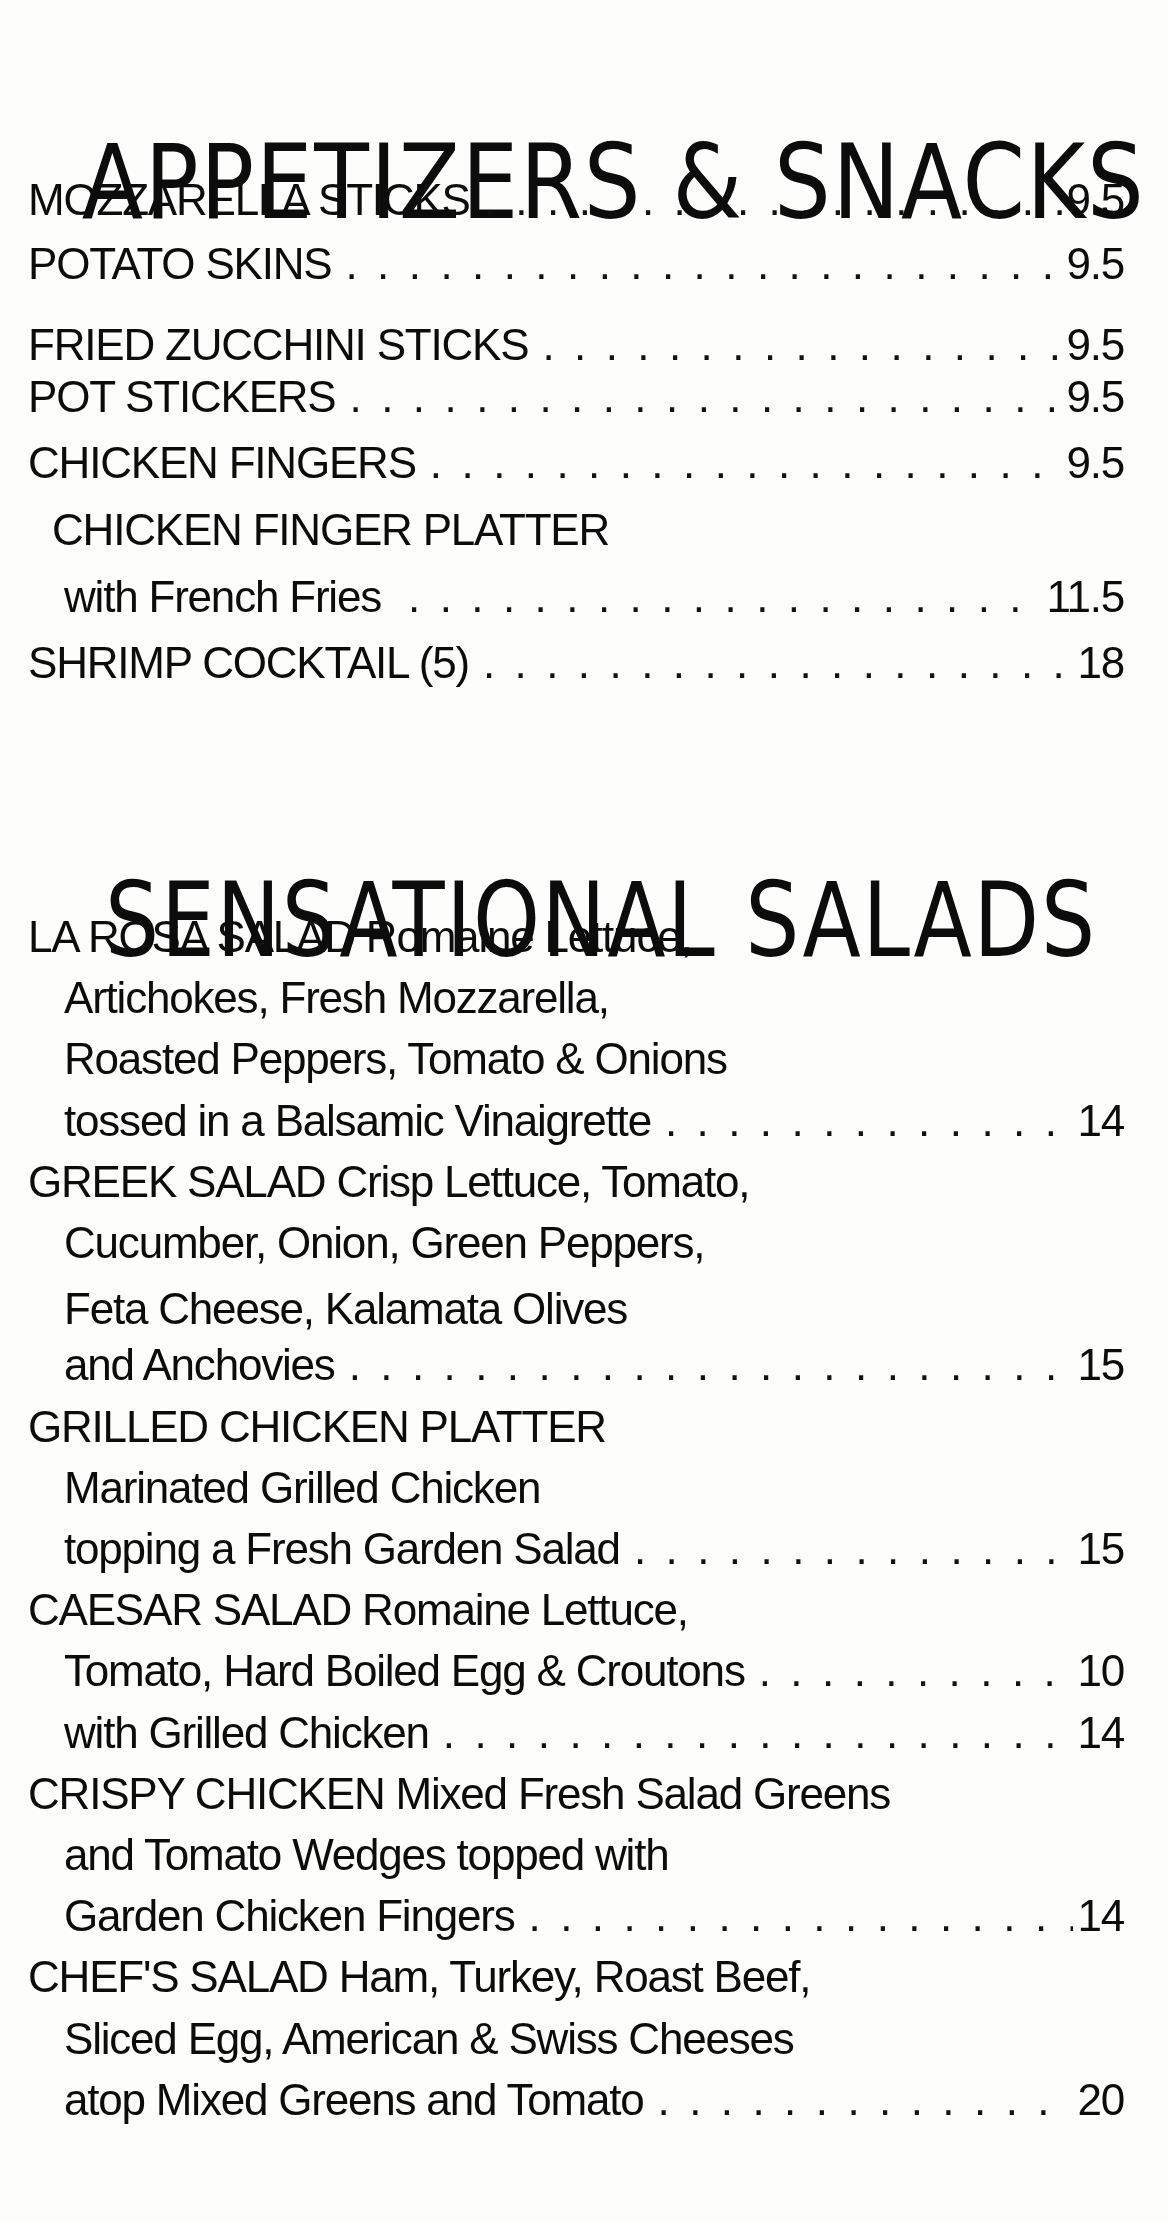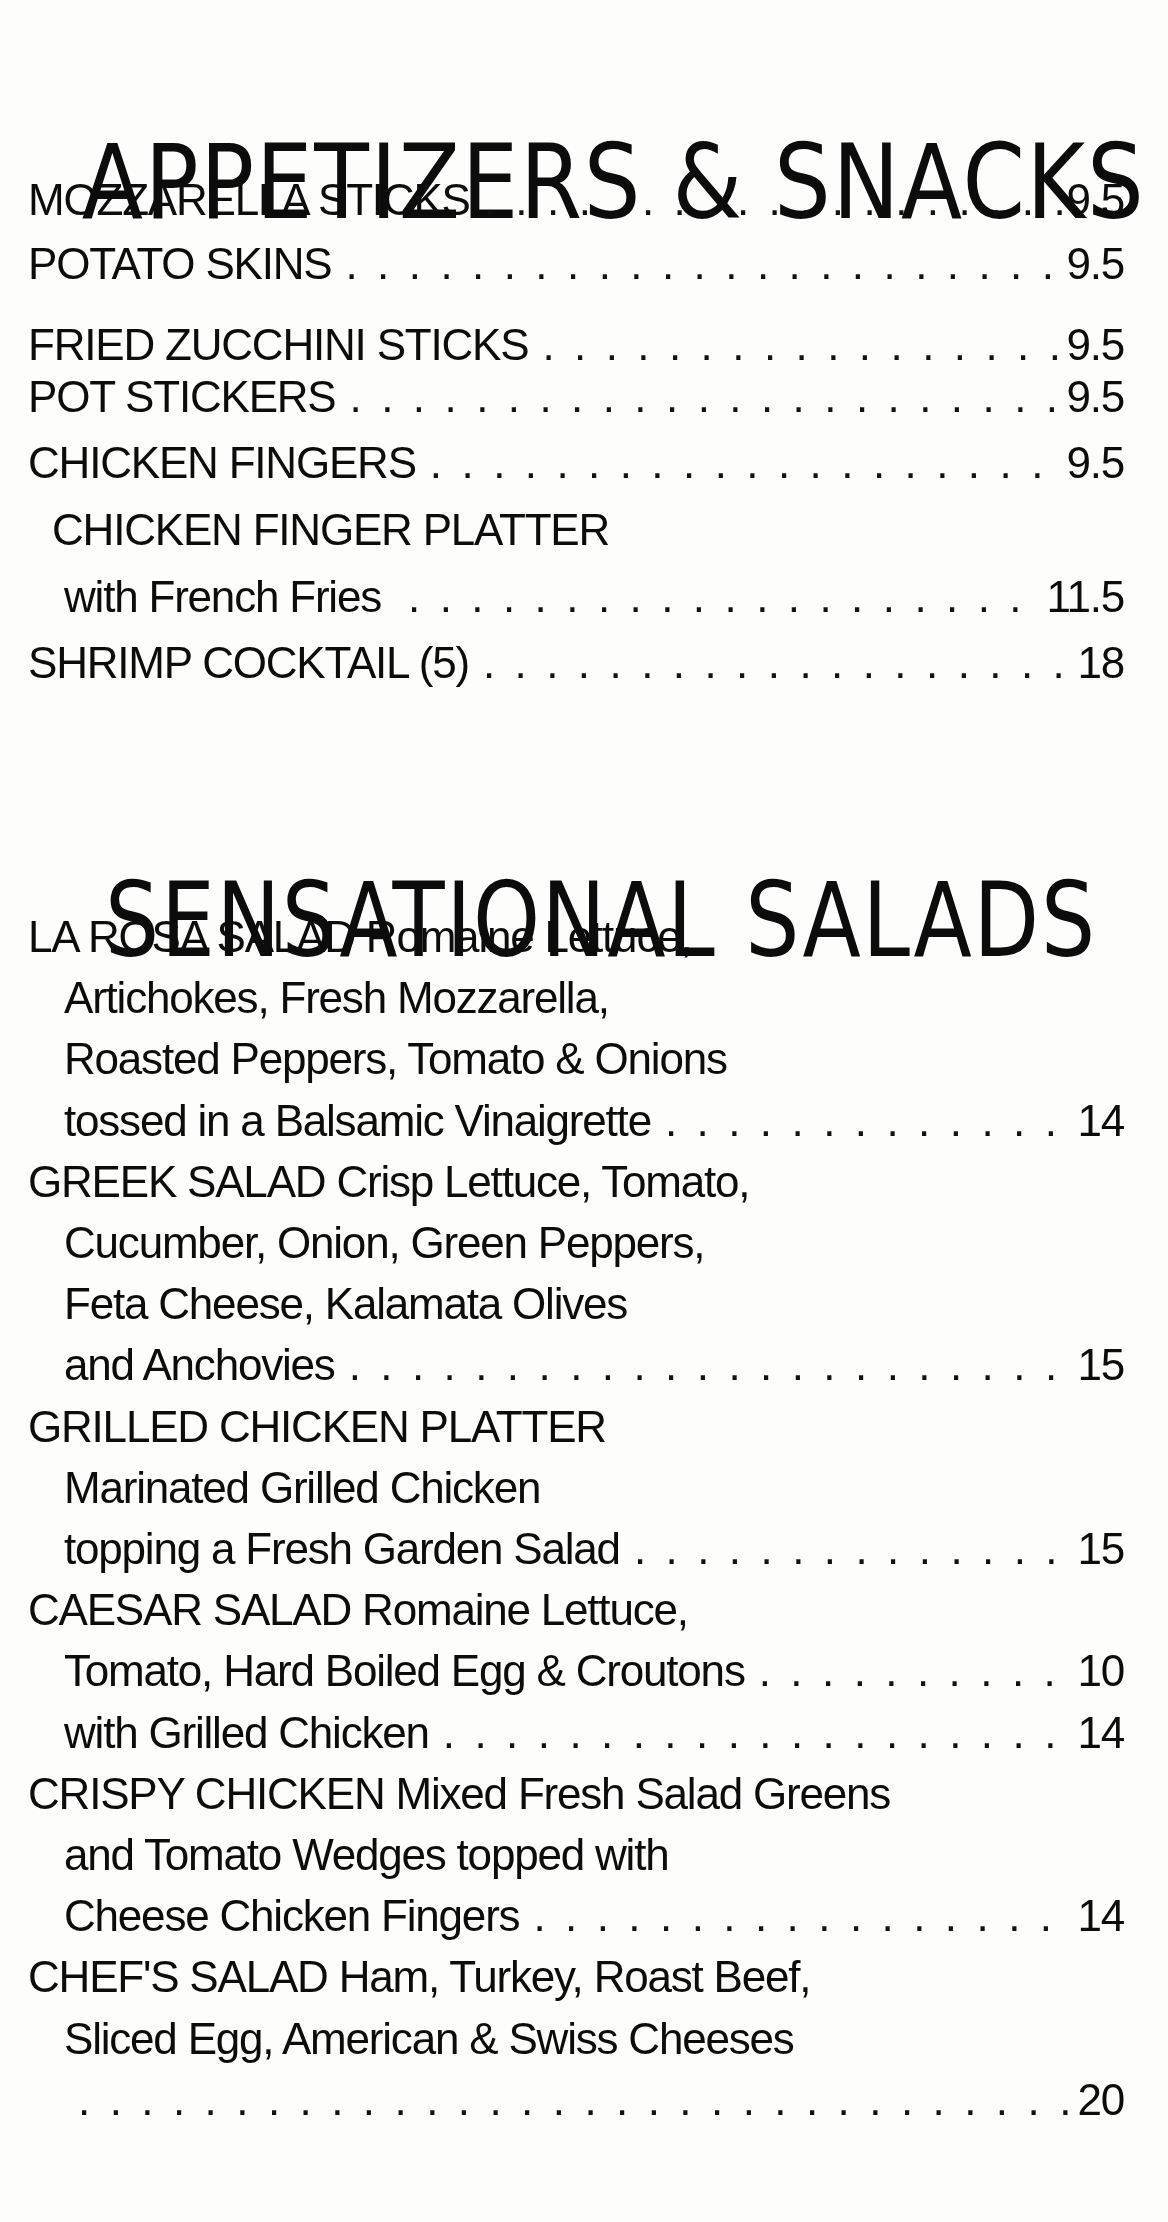--- a/index.html
+++ b/index.html
@@ -99,21 +99,21 @@
     <span class="price">14</span>
   </div>
     <div class="line noprice" style="top: 1156.8px;">
     <span class="txt">GREEK SALAD Crisp Lettuce, Tomato,</span>
 
   </div>
     <div class="line indent noprice" style="top: 1218px;">
     <span class="txt">Cucumber, Onion, Green Peppers,</span>
 
   </div>
-    <div class="line indent noprice" style="top: 1279.2px;">
+    <div class="line indent noprice" style="top: 1279.2px; align-items: center;">
     <span class="txt">Feta Cheese, Kalamata Olives</span>
 
   </div>
     <div class="line indent" style="top: 1340.4px;">
     <span class="txt">and Anchovies</span>
     <span class="dots"></span>
     <span class="price">15</span>
   </div>
     <div class="line noprice" style="top: 1401.6px;">
     <span class="txt">GRILLED CHICKEN PLATTER</span>
@@ -144,29 +144,30 @@
   </div>
     <div class="line noprice" style="top: 1768.8px;">
     <span class="txt">CRISPY CHICKEN Mixed Fresh Salad Greens</span>
 
   </div>
     <div class="line indent noprice" style="top: 1830px;">
     <span class="txt">and Tomato Wedges topped with</span>
 
   </div>
     <div class="line indent" style="top: 1891.2px;">
-    <span class="txt">Cheese Chicken Fingers</span>
+    <span class="txt">Garden Chicken Fingers</span>
     <span class="dots"></span>
     <span class="price">14</span>
   </div>
     <div class="line noprice" style="top: 1952.4px;">
     <span class="txt">CHEF'S SALAD Ham, Turkey, Roast Beef,</span>
 
   </div>
     <div class="line indent noprice" style="top: 2013.6px;">
     <span class="txt">Sliced Egg, American &amp; Swiss Cheeses</span>
 
   </div>
     <div class="line indent" style="top: 2074.8px;">
+    <span class="txt">atop Mixed Greens and Tomato</span>
     <span class="dots"></span>
     <span class="price">20</span>
   </div>
   </div>
 
 </body></html>

